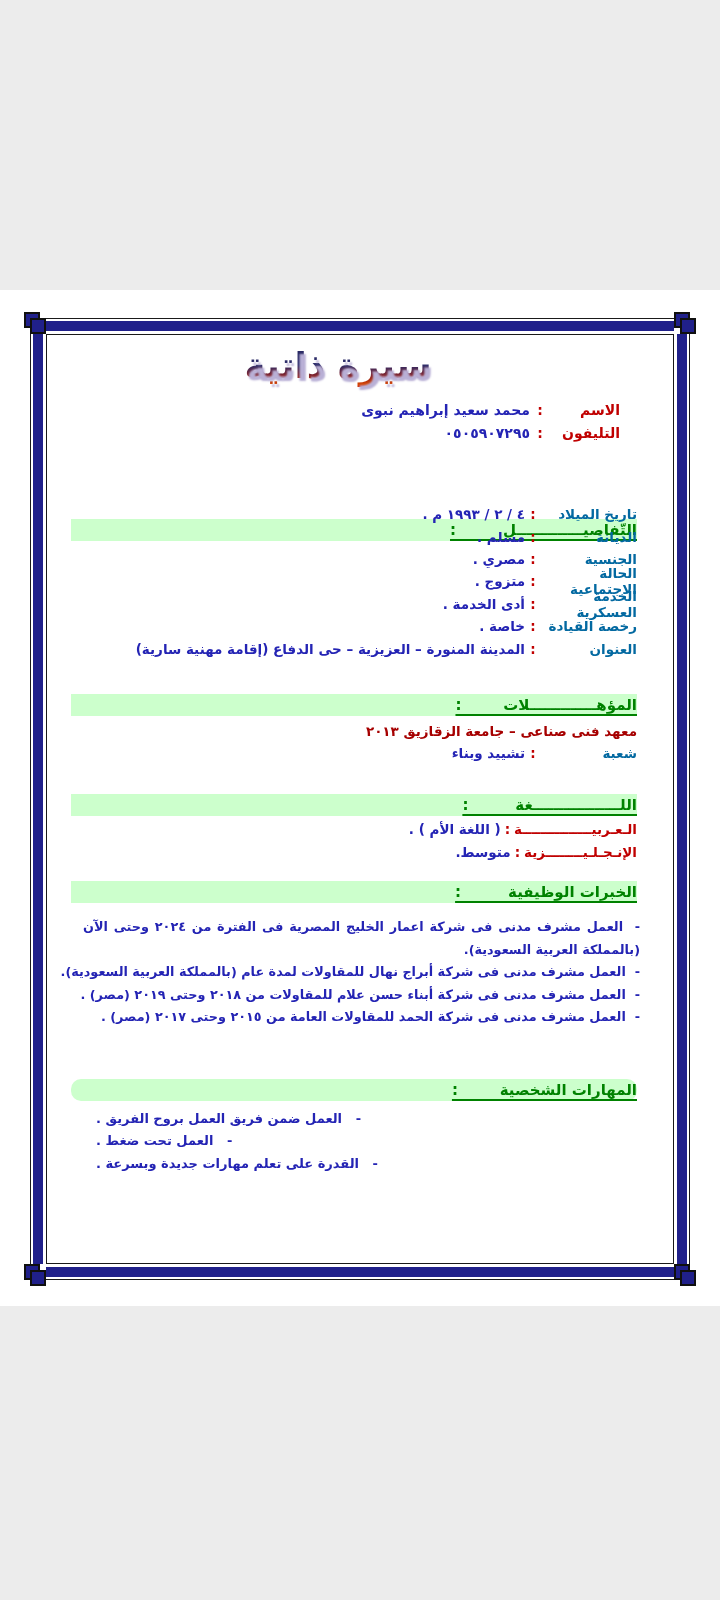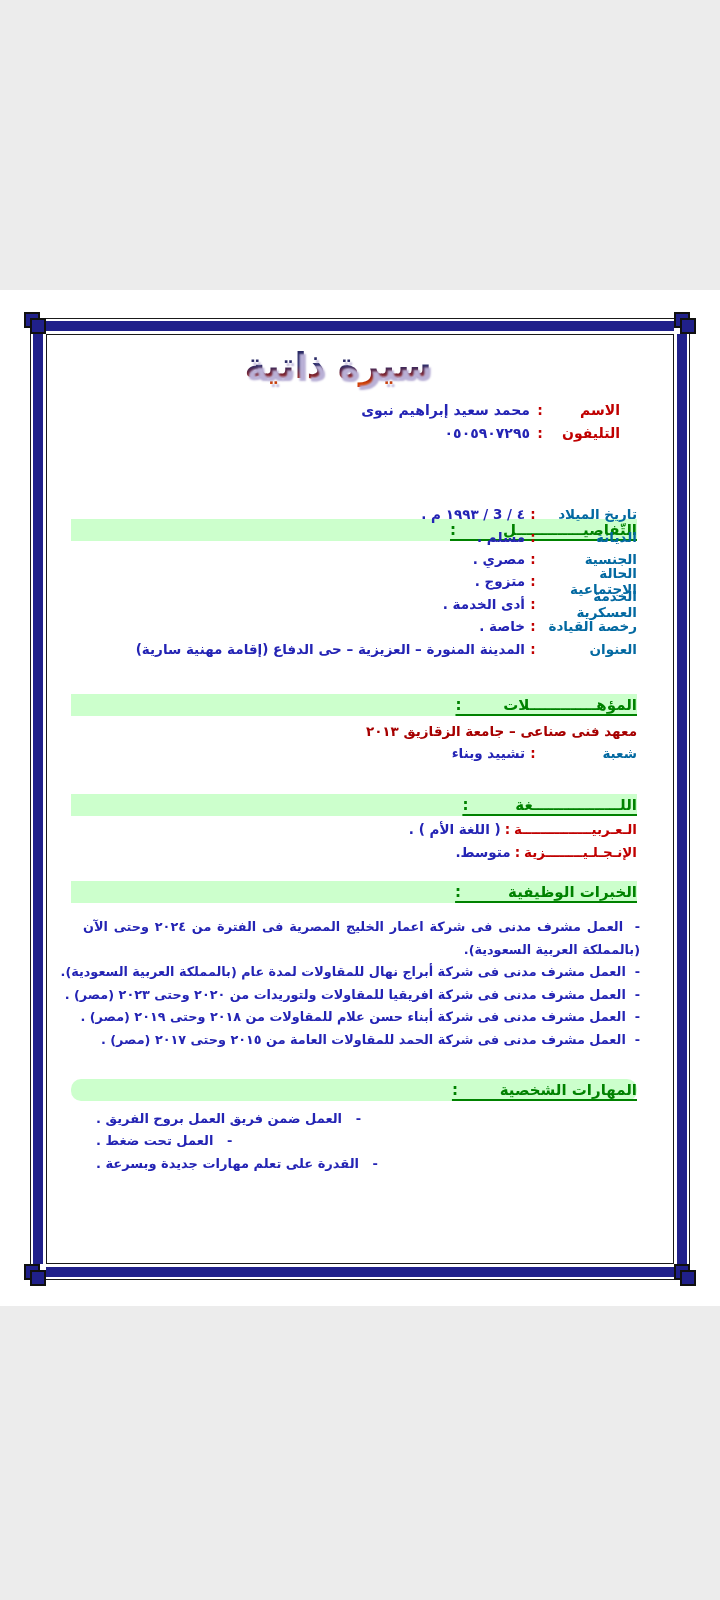--- a/index.html
+++ b/index.html
@@ -147,21 +147,21 @@
     </div>
   </div>
 
   <div class="bar pos-details-bar">
     <span>التّفاصيـــــــــــــل&nbsp;&nbsp;&nbsp;&nbsp;&nbsp;&nbsp;&nbsp;&nbsp;&nbsp;:</span>
   </div>
   <div class="rows pos-details-rows">
     <div class="row">
       <span class="rlabel">تاريخ الميلاد</span>
       <span class="rsep">:</span>
-      <span class="rvalue">٤ / 3 / ١٩٩٣ م .</span>
+      <span class="rvalue">٤ / ٢ / ١٩٩٣ م .</span>
     </div>
     <div class="row">
       <span class="rlabel">الديانة</span>
       <span class="rsep">:</span>
       <span class="rvalue">مسلم .</span>
     </div>
     <div class="row">
       <span class="rlabel">الجنسية</span>
       <span class="rsep">:</span>
       <span class="rvalue">مصري .</span>
@@ -216,21 +216,20 @@
     </div>
   </div>
 
   <div class="bar pos-exp-bar">
     <span>الخبرات الوظيفية&nbsp;&nbsp;&nbsp;&nbsp;&nbsp;&nbsp;&nbsp;&nbsp;&nbsp;:</span>
   </div>
   <div class="exp">
     <div class="l just">-&nbsp; العمل مشرف مدنى فى شركة اعمار الخليج المصرية فى الفترة من ٢٠٢٤ وحتى الآن</div>
     <div class="l">(بالمملكة العربية السعودية).</div>
     <div class="l">-&nbsp; العمل مشرف مدنى فى شركة أبراج نهال للمقاولات لمدة عام (بالمملكة العربية السعودية).</div>
-    <div class="l">-&nbsp; العمل مشرف مدنى فى شركة افريقيا للمقاولات ولتوريدات من ٢٠٢٠ وحتى ٢٠٢٣ (مصر) .</div>
     <div class="l">-&nbsp; العمل مشرف مدنى فى شركة أبناء حسن علام للمقاولات من ٢٠١٨ وحتى ٢٠١٩ (مصر) .</div>
     <div class="l">-&nbsp; العمل مشرف مدنى فى شركة الحمد للمقاولات العامة من ٢٠١٥ وحتى ٢٠١٧ (مصر) .</div>
   </div>
 
   <div class="bar pos-skills-bar">
     <span>المهارات الشخصية&nbsp;&nbsp;&nbsp;&nbsp;&nbsp;&nbsp;&nbsp;&nbsp;:</span>
   </div>
   <div class="skills">
     <div class="l">-&nbsp;&nbsp; العمل ضمن فريق العمل بروح الفريق .</div>
     <div class="l">-&nbsp;&nbsp; العمل تحت ضغط .</div>

